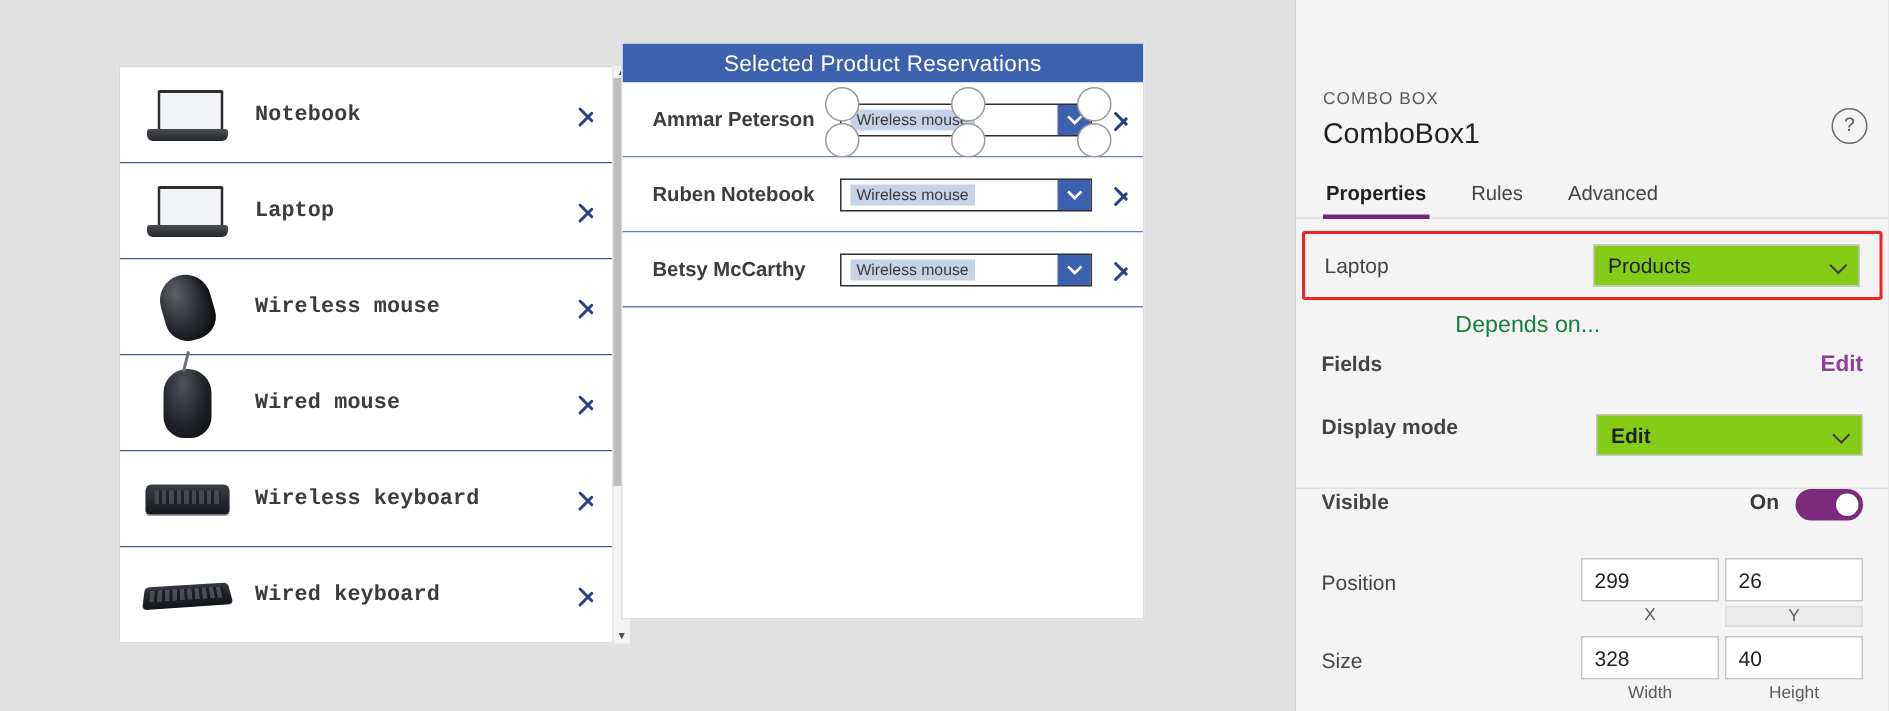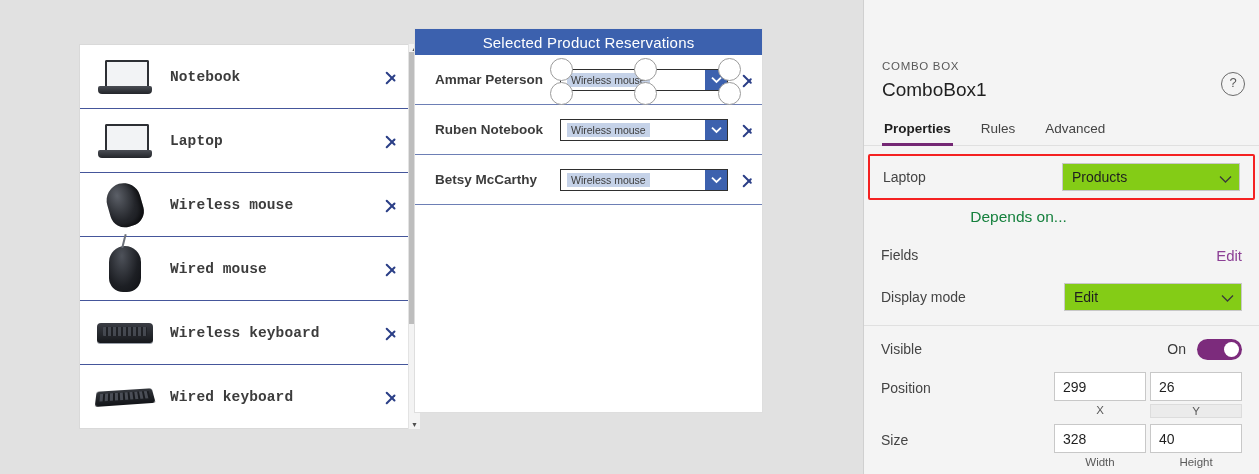--- a/index.html
+++ b/index.html
@@ -207,21 +207,21 @@
     border-bottom:1px solid #e0e0e0;
   }
   .tab{
     font-size:13.5px;color:#444;padding:4px 2px 9px 2px;position:relative;
   }
   .tab.active{color:#1f1f1f;font-weight:bold;}
   .tab.active::after{
     content:"";position:absolute;left:0;right:0;bottom:-1px;height:3px;background:#742774;
   }
 
-  .prow{display:flex;align-items:center;padding:0 17px;height:41px;}
+  .prow{display:flex;padding:0 17px;height:41px;font-weight:bold;}
   .plabel{font-size:14px;color:#444;flex:1 1 auto;}
   .pfield{
     width:178px;flex:0 0 178px;height:28px;
     background:#84cc16;border:1px solid #c8c8c8;box-sizing:border-box;
     display:flex;align-items:center;justify-content:space-between;
     padding:0 7px 0 9px;font-size:14px;color:#1f1f1f;
   }
   .pfield .cv{width:13px;height:13px;}
   #items-row{
     position:relative;margin:0 4px;

